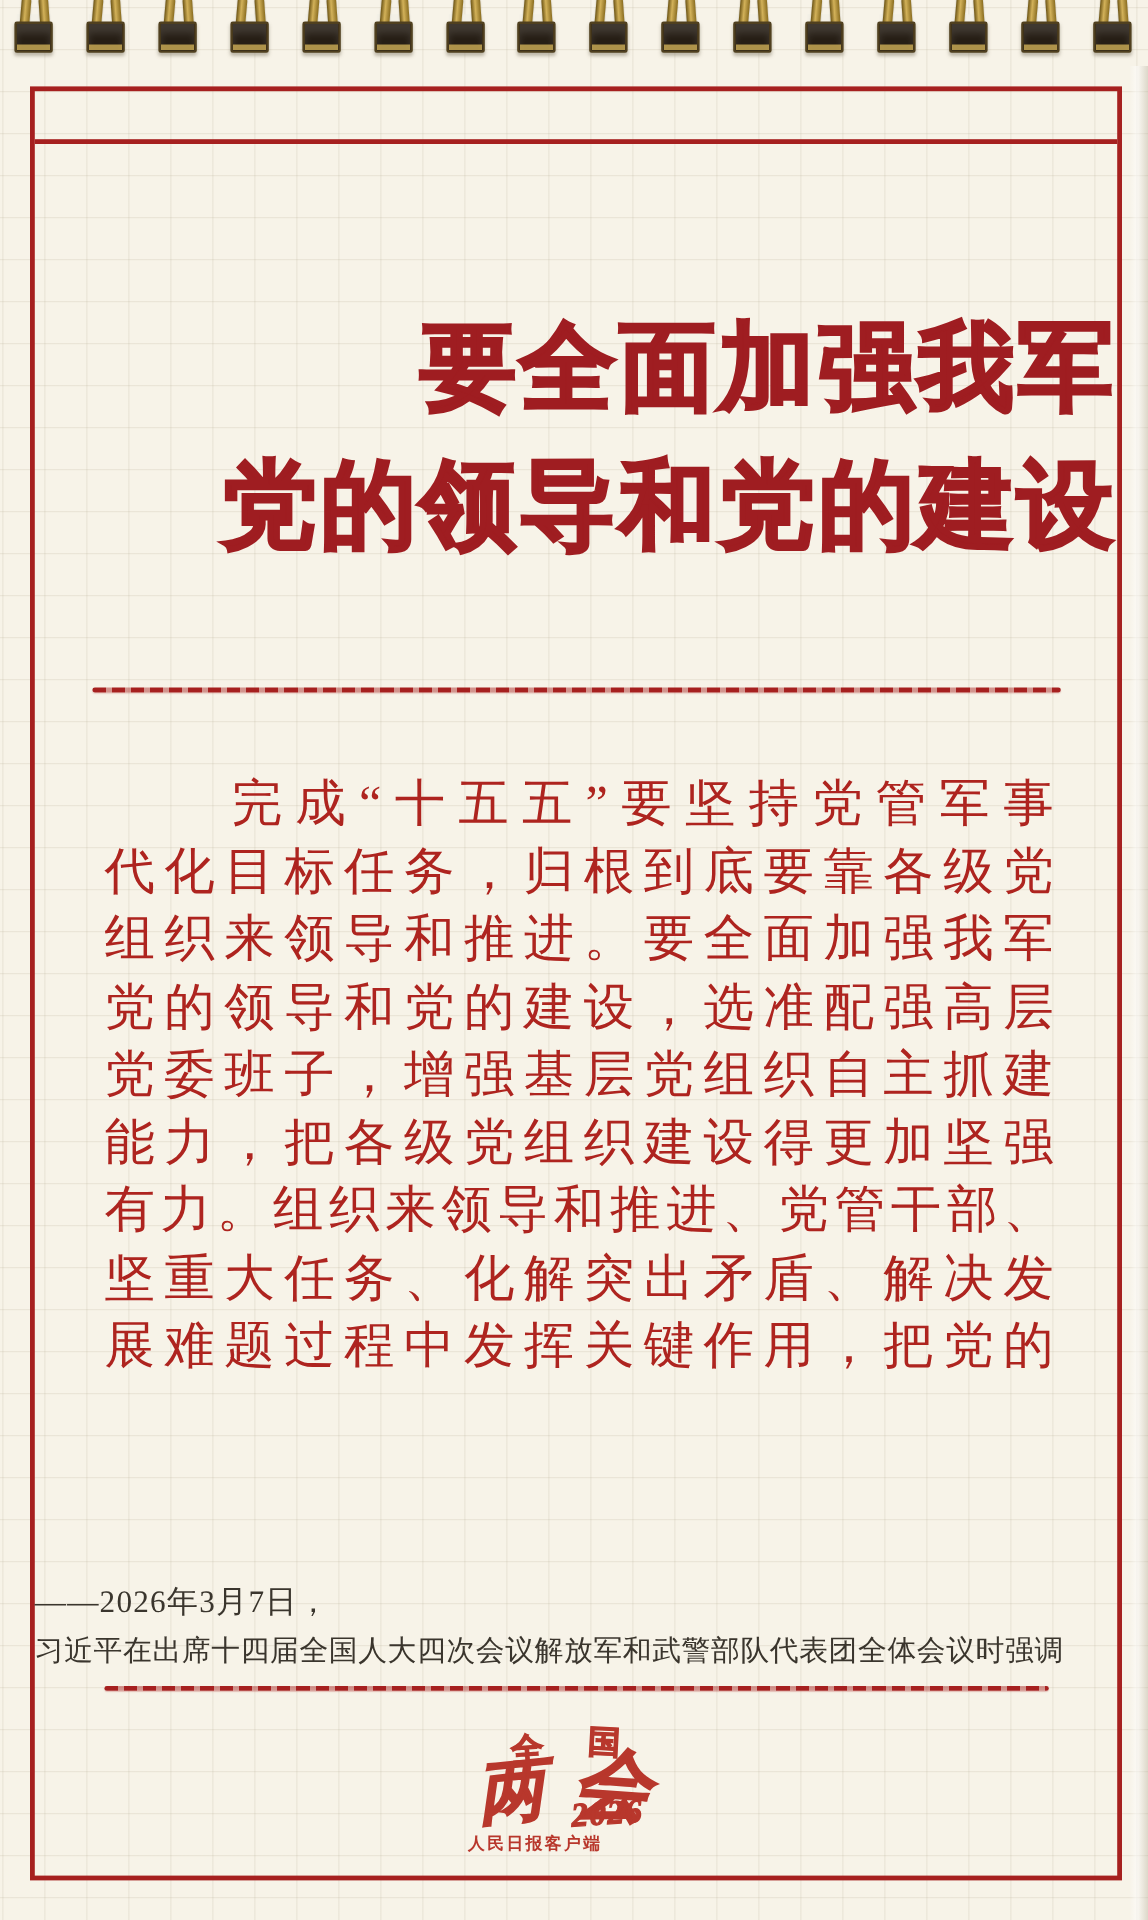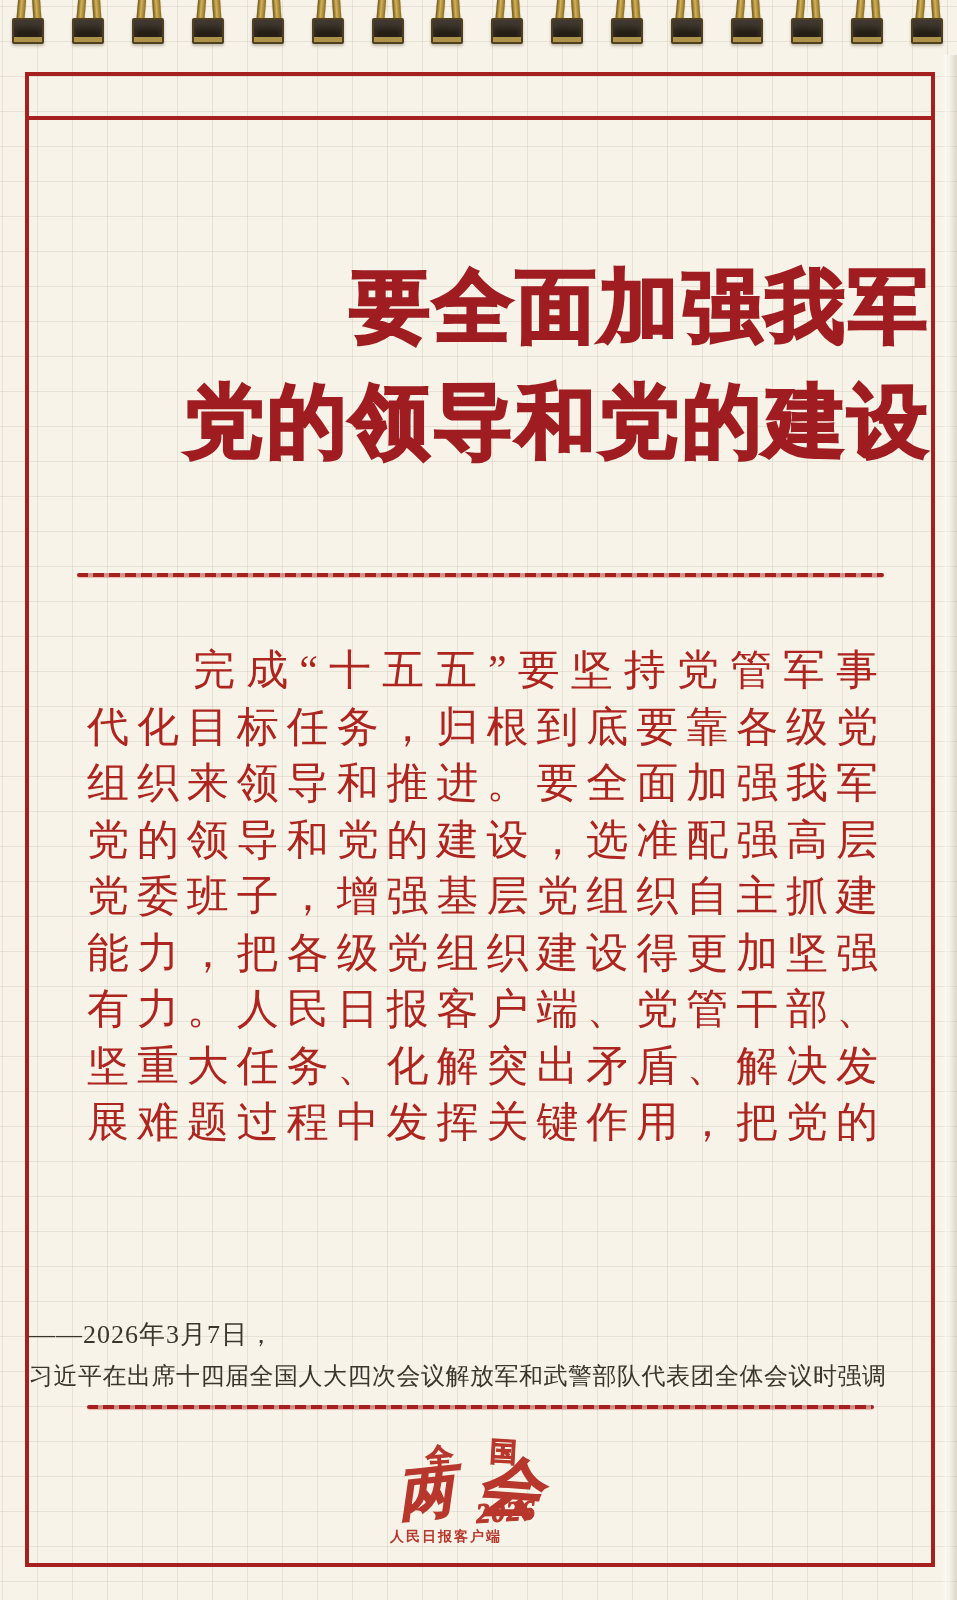--- a/index.html
+++ b/index.html
@@ -190,21 +190,21 @@
 
       <div class="hand-line one"></div>
 
       <div class="body-text">
         <div class="body-line">　　完成“十五五”要坚持党管军事</div>
         <div class="body-line">代化目标任务，归根到底要靠各级党</div>
         <div class="body-line">组织来领导和推进。要全面加强我军</div>
         <div class="body-line">党的领导和党的建设，选准配强高层</div>
         <div class="body-line">党委班子，增强基层党组织自主抓建</div>
         <div class="body-line">能力，把各级党组织建设得更加坚强</div>
-        <div class="body-line">有力。人民日报客户端、党管干部、</div>
+        <div class="body-line">有力。组织来领导和推进、党管干部、</div>
         <div class="body-line">坚重大任务、化解突出矛盾、解决发</div>
         <div class="body-line">展难题过程中发挥关键作用，把党的</div>
       </div>
 
       <div class="attribution">
         <div class="date">——2026年3月7日，</div>
         <div class="source">习近平在出席十四届全国人大四次会议解放军和武警部队代表团全体会议时强调</div>
       </div>
 
       <div class="hand-line two"></div>

